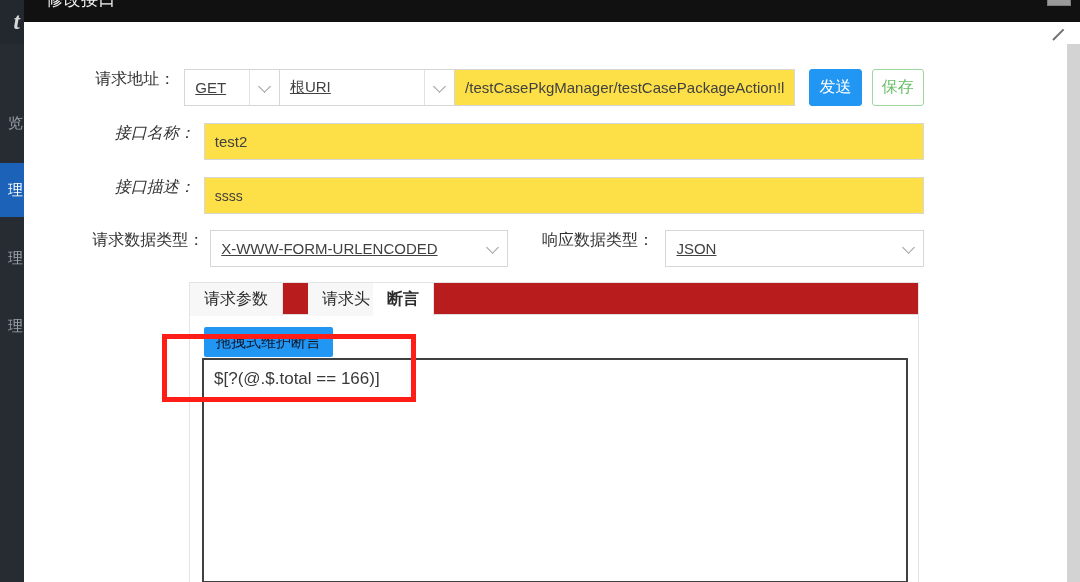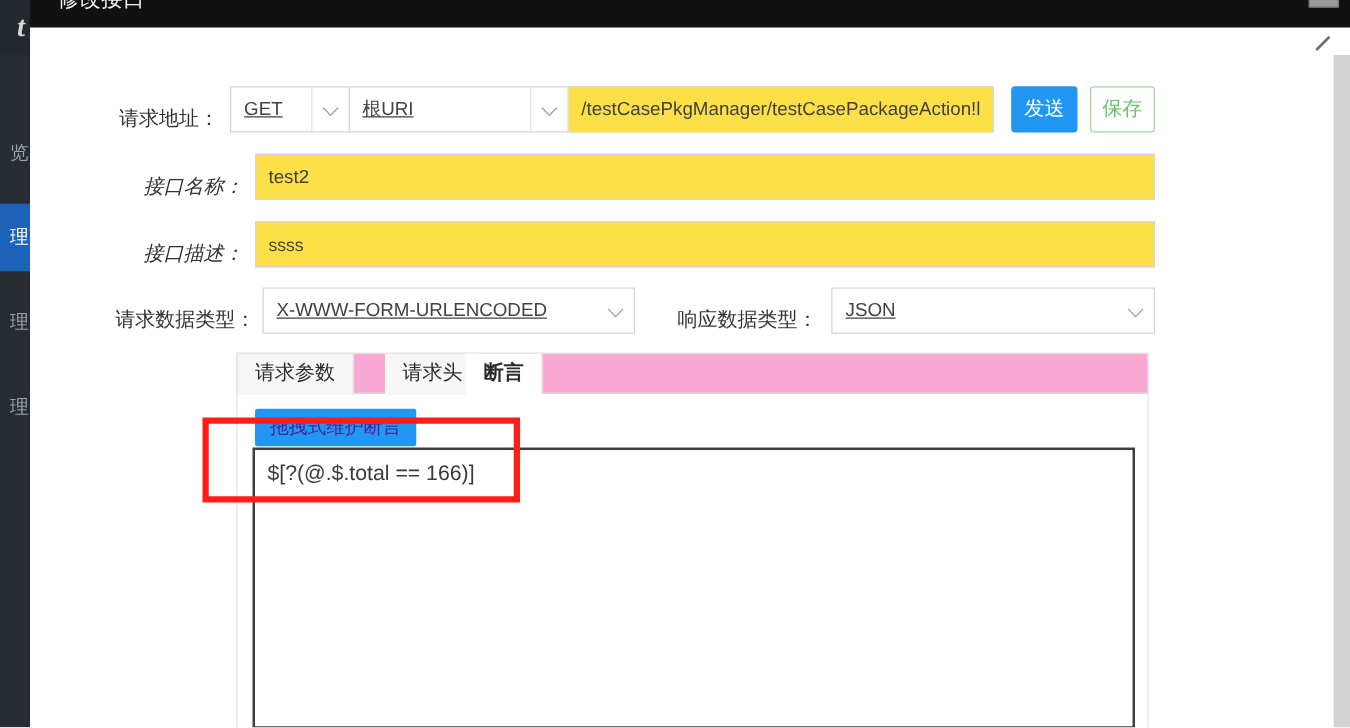--- a/index.html
+++ b/index.html
@@ -88,21 +88,21 @@
     background: #d3d3d3;
     z-index: 8;
   }
   .vscroll-thumb {
     position: absolute; left: 0; top: 0;
     width: 13px; height: 300px;
     background: #d3d3d3;
   }
 
   
-  .row { position: absolute; left: 0; width: 900px; display: flex; align-items: flex-end; padding-left: 44px; }
+  .row { position: absolute; left: 0; width: 900px; display: flex; align-items: flex-start; padding-left: 44px; }
 
   .flabel {
     font-size: 16px; color: #333; white-space: nowrap;
     text-align: right;
   }
 
   .ctl {
     height: 37px;
     border: 1px solid #d6d6d6;
     background: #fde047;
@@ -162,39 +162,39 @@
 
   
   .tabpanel {
     position: absolute; left: 165px; top: 260px;
     width: 730px; height: 312px;
     background: #fff;
     border: 1px solid #e4e4e4;
   }
   .tabstrip {
     position: absolute; left: 0; top: 0; right: 0; height: 32px;
-    background: #f9a8d4;
+    background: #b91c1c;
     border-bottom: 1px solid #dcdcdc;
   }
   .tab {
     position: absolute; top: 0; height: 33px;
     line-height: 32px; padding: 0 14px;
     font-size: 16px; color: #2b2b2b;
     background: #f7f7f7;
     border-right: 1px solid #e4e4e4;
     cursor: pointer; white-space: nowrap;
   }
   .tab.t1 { left: 0; }
   .tab.t2 { left: 118px; }
   .tab.t3 { left: 183px; font-weight: bold; background: #ffffff; border-bottom: 1px solid #ffffff; }
 
   #btn-drag {
     position: absolute; left: 14px; top: 44px;
     height: 30px; padding: 0 12px;
-    background: #2196f3; color: #4c1d95;
+    background: #2196f3; color: #0f172a;
     font-size: 15px; line-height: 30px;
     border: none; border-radius: 2px;
     cursor: pointer; white-space: nowrap;
   }
 
   .assert-area {
     position: absolute; left: 12px; top: 75px;
     width: 706px; height: 225px;
     border: 2px solid #404040;
     background: #ffffff;

